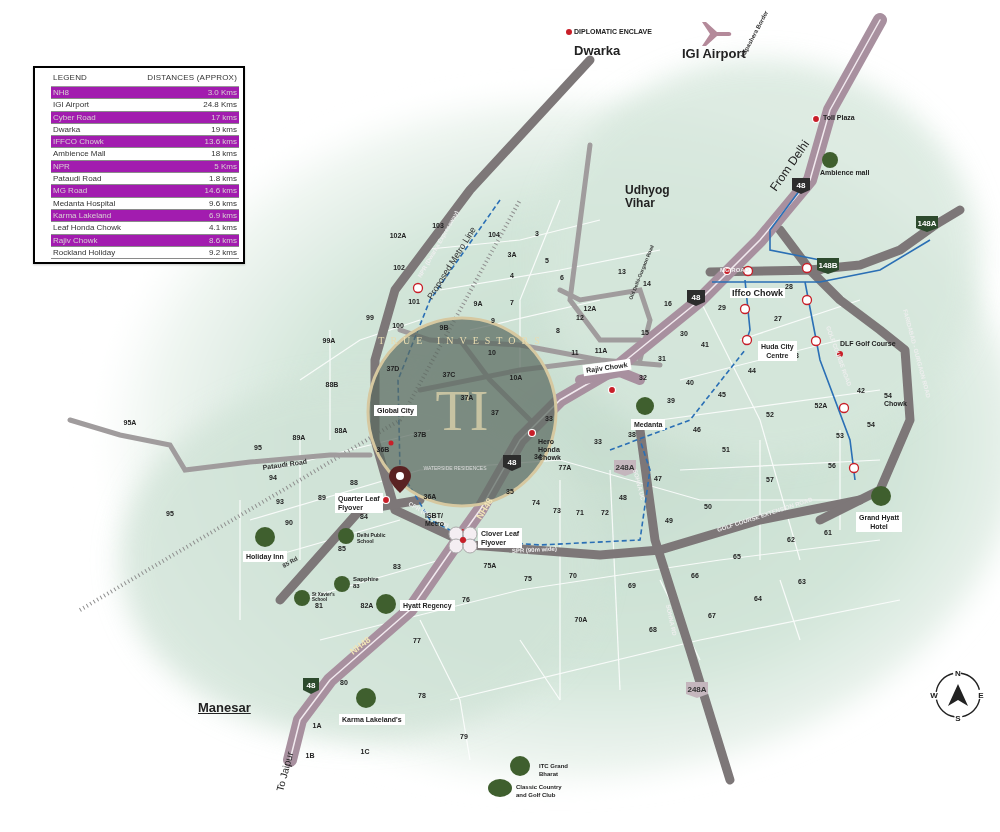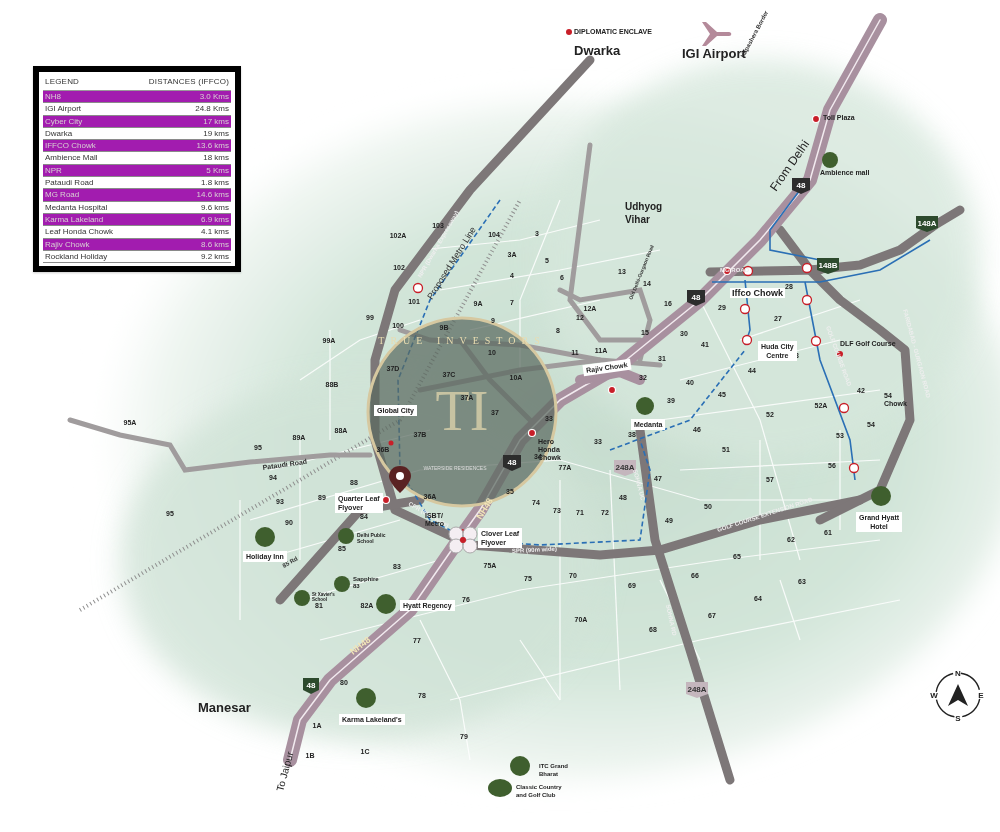--- a/index.html
+++ b/index.html
@@ -1,18 +1,18 @@
 <!DOCTYPE html>
 <html><head>
 <meta charset="utf-8">
 <style>
   html,body{margin:0;padding:0;}
   body{width:1000px;height:832px;position:relative;overflow:hidden;background:#ffffff;font-family:"DejaVu Sans",sans-serif;}
   #map{position:absolute;left:0;top:0;width:1000px;height:832px;}
-  .legend{position:absolute;left:33px;top:66px;width:188px;background:#fff;border:6px solid #000000;box-shadow:0 1px 2px rgba(0,0,0,.2);padding:3px 4px 3px 4px;font-family:"Liberation Sans",sans-serif;font-size:8px;color:#333;}
+  .legend{position:absolute;left:33px;top:66px;width:188px;background:#fff;border:2px solid #000000;box-shadow:0 1px 2px rgba(0,0,0,.2);padding:3px 4px 3px 16px;font-family:"Liberation Sans",sans-serif;font-size:8px;color:#333;}
   .legend-head{display:flex;justify-content:space-between;padding:2px 2px 4px 2px;border-bottom:1px solid #999;font-size:8px;letter-spacing:.2px;}
   .legend-row{display:flex;justify-content:space-between;padding:0 2px;height:11.3px;line-height:11.3px;border-bottom:1px solid #8a8a8a;}
   .legend-row.shade{background:#a21caf;color:#d8d0d3;}
   .lbl{position:absolute;font-family:"Liberation Sans",sans-serif;white-space:nowrap;}
   .big{font-weight:bold;color:#222;}
   .poi-box{position:absolute;background:#fff;font-family:"Liberation Sans",sans-serif;font-size:7px;color:#222;padding:1px 3px;white-space:nowrap;line-height:9px;font-weight:bold;}
 </style>
 </head>
 <body>
 
@@ -342,21 +342,21 @@
       <text x="758" y="601" text-anchor="middle">64</text>
       <text x="712" y="618" text-anchor="middle">67</text>
     </g>
 </svg>
 
 <div class="lbl big" style="left:574px;top:28px;font-size:7px;">DIPLOMATIC ENCLAVE</div>
 <div class="lbl big" style="left:574px;top:43px;font-size:13px;">Dwarka</div>
 <div class="lbl big" style="left:682px;top:46px;font-size:13px;">IGI Airport</div>
 <div class="lbl" style="left:823px;top:114px;font-size:7px;font-weight:bold;color:#222;">Toll Plaza</div>
 <div class="lbl" style="left:820px;top:169px;font-size:7px;font-weight:bold;color:#222;">Ambience mall</div>
-<div class="lbl big" style="left:625px;top:200px;font-size:10px;line-height:13px;">
+<div class="lbl big" style="left:625px;top:184px;font-size:12px;line-height:13px;">
   <div>Udhyog</div>
     <div>Vihar</div>
 </div>
 <div class="lbl big" style="left:730px;top:288px;font-size:9px;background:#fff;padding:0 2px;">Iffco Chowk</div>
 <div class="poi-box" style="left:758px;top:341px;text-align:center;">
     <div>Huda City</div>
     <div>Centre</div>
   </div>
 <div class="lbl" style="left:840px;top:340px;font-size:7px;font-weight:bold;color:#222;">DLF Golf Course</div>
 <div class="lbl" style="left:884px;top:392px;font-size:7px;font-weight:bold;color:#222;line-height:8px;">
@@ -394,47 +394,47 @@
   </div>
 <div class="lbl" style="left:353px;top:576px;font-size:6px;font-weight:bold;color:#222;line-height:7px;">
     <div>Sapphire</div>
     <div>83</div>
   </div>
 <div class="lbl" style="left:312px;top:592px;font-size:4.5px;font-weight:bold;color:#222;line-height:5px;">
     <div>St Xavier's</div>
     <div>School</div>
   </div>
 <div class="poi-box" style="left:400px;top:600px;">Hyatt Regency</div>
-<div class="lbl big" style="left:198px;top:700px;font-size:13px;">Manesar</div>
+<div class="lbl big" style="left:198px;top:700px;font-size:13px;text-decoration:underline;">Manesar</div>
 <div class="poi-box" style="left:339px;top:714px;">Karma Lakeland's</div>
 <div class="lbl" style="left:539px;top:762px;font-size:6px;font-weight:bold;color:#222;line-height:8px;">
     <div>ITC Grand</div>
     <div>Bharat</div>
   </div>
 <div class="lbl" style="left:516px;top:783px;font-size:6px;font-weight:bold;color:#222;line-height:8px;">
     <div>Classic Country</div>
     <div>and Golf Club</div>
   </div>
 
 <div class="legend">
   <div class="legend-head">
     <span>LEGEND</span>
-    <span>DISTANCES (IFFCO)</span>
+    <span>DISTANCES (APPROX)</span>
   </div>
   <div id="legend-rows">
       <div class="legend-row shade">
         <span>NH8</span>
         <span>3.0 Kms</span>
       </div>
       <div class="legend-row">
         <span>IGI Airport</span>
         <span>24.8 Kms</span>
       </div>
       <div class="legend-row shade">
-        <span>Cyber City</span>
+        <span>Cyber Road</span>
         <span>17 kms</span>
       </div>
       <div class="legend-row">
         <span>Dwarka</span>
         <span>19 kms</span>
       </div>
       <div class="legend-row shade">
         <span>IFFCO Chowk</span>
         <span>13.6 kms</span>
       </div>

